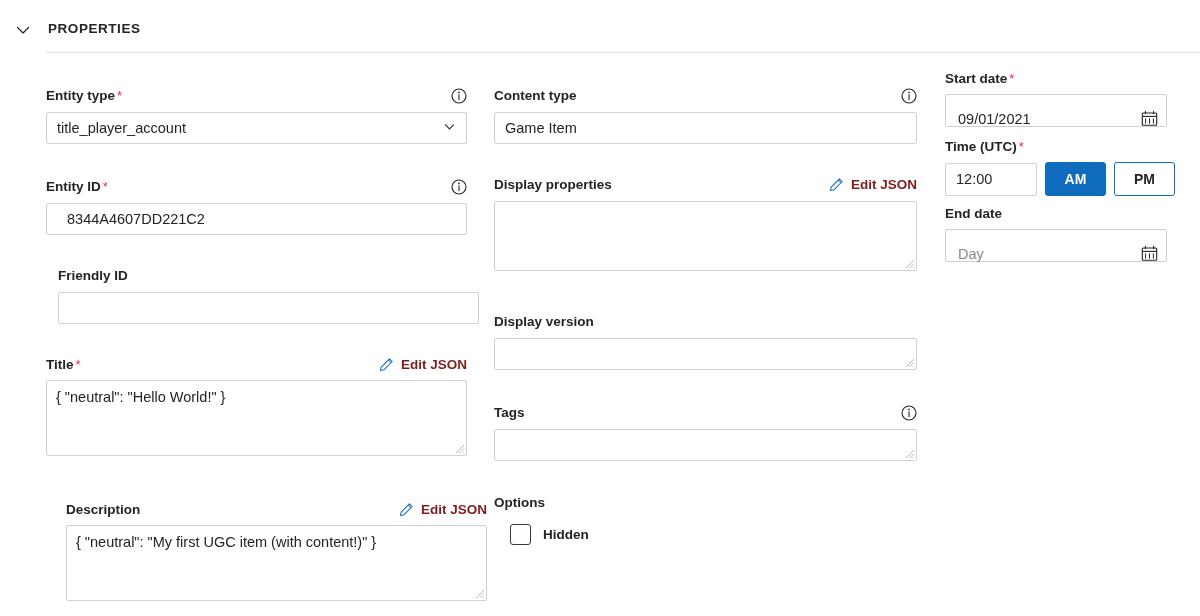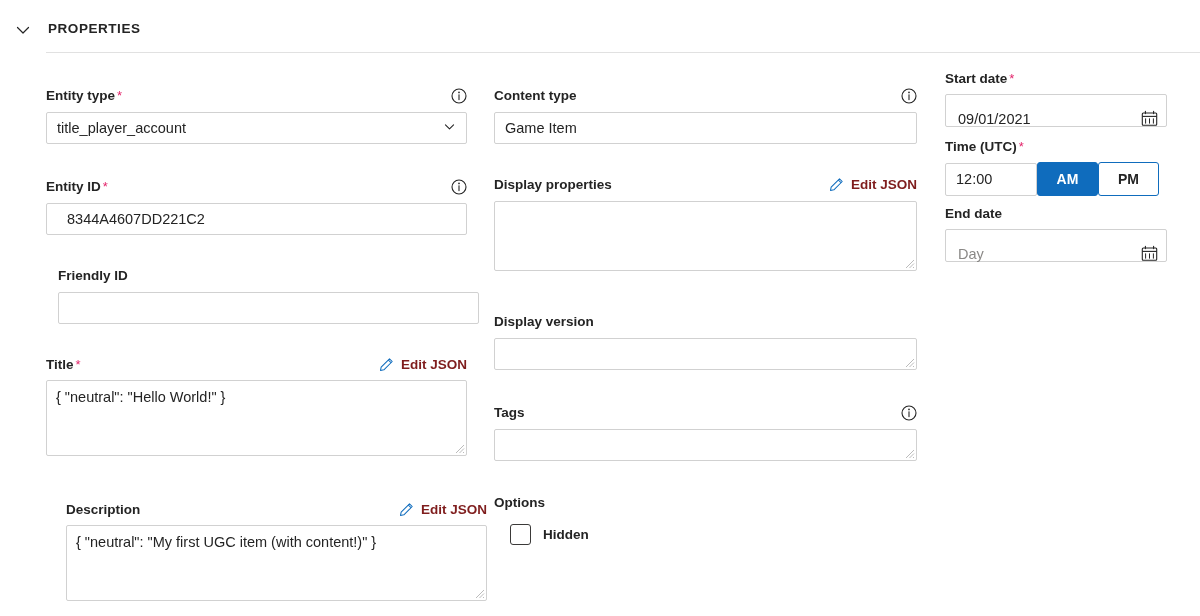--- a/index.html
+++ b/index.html
@@ -179,20 +179,21 @@
     font-size: 14.5px;
     color: #242424;
   }
   .datebox .dval.ph { color: #8a8886; }
   .cal-icon { flex: 0 0 auto; display: block; }
 
   
   .time-row {
     display: flex;
     align-items: center;
+    gap: 8px;
   }
   .time-input {
     box-sizing: border-box;
     width: 92px;
     height: 33px;
     border: 1px solid #d1d1d1;
     border-radius: 2px;
     background: #fff;
     font-family: "Liberation Sans", sans-serif;
     font-size: 14.5px;

